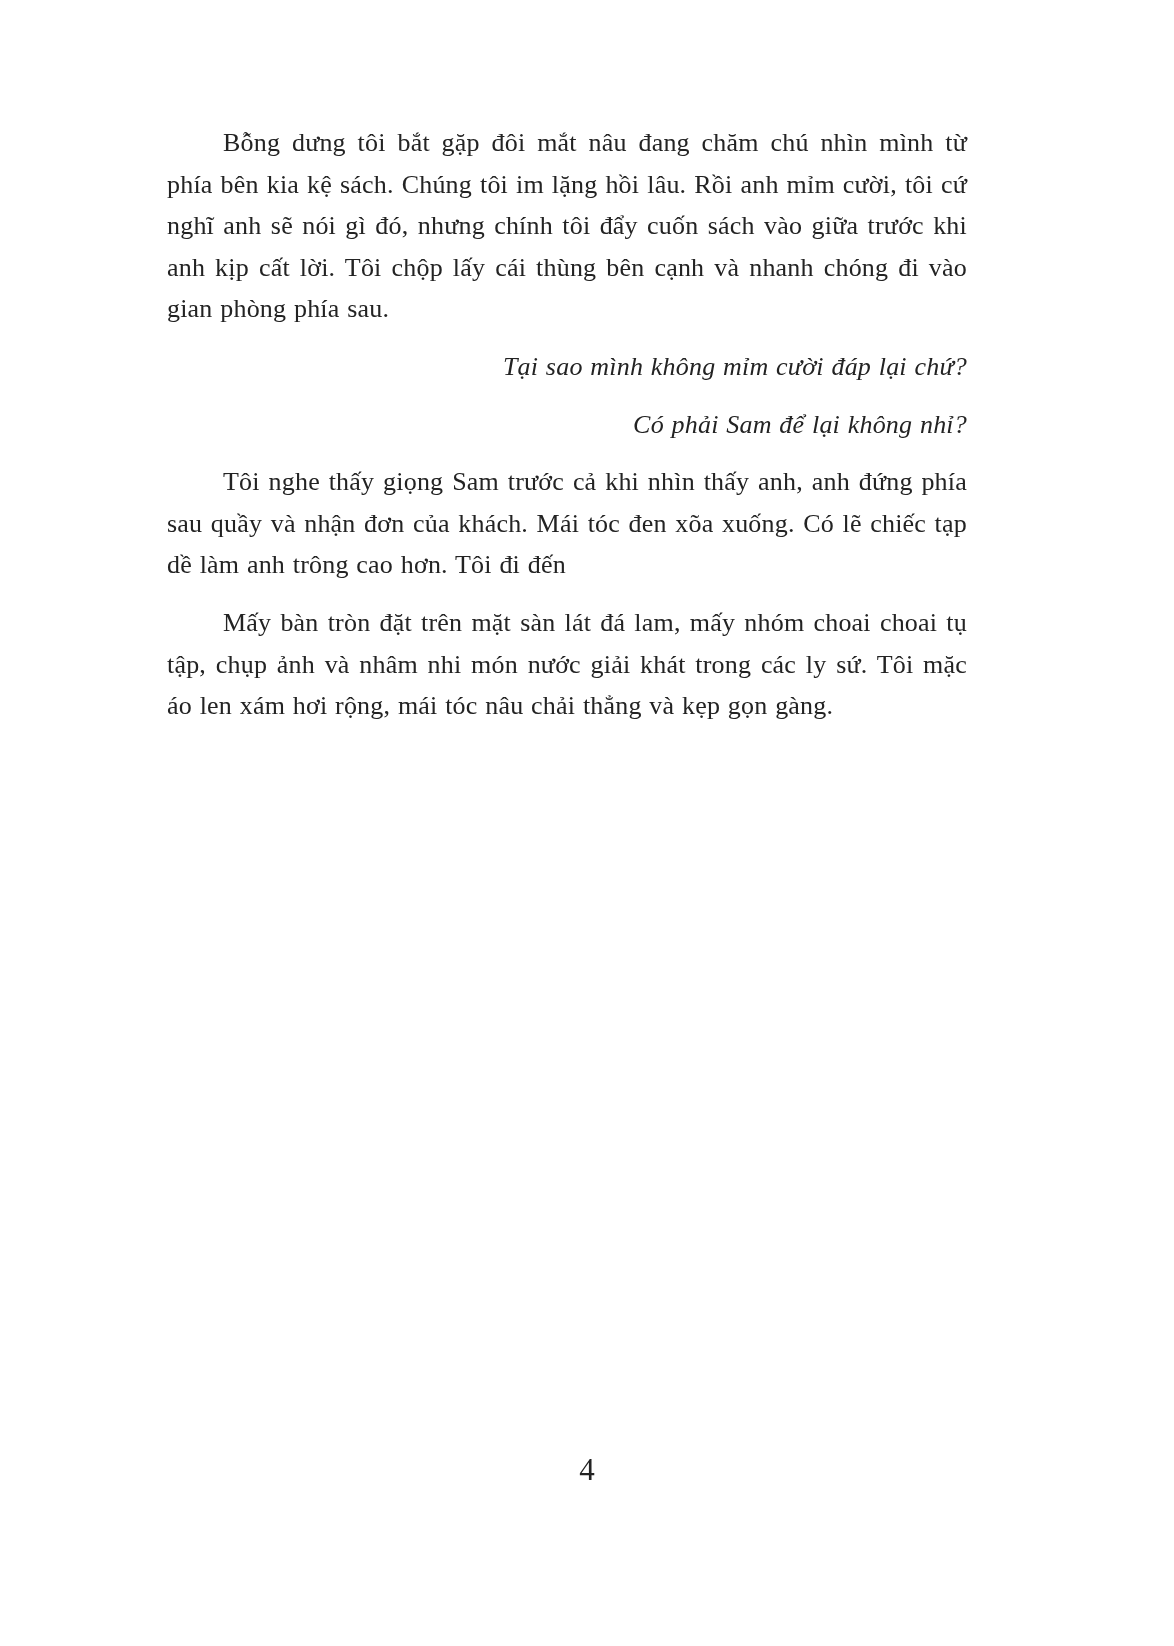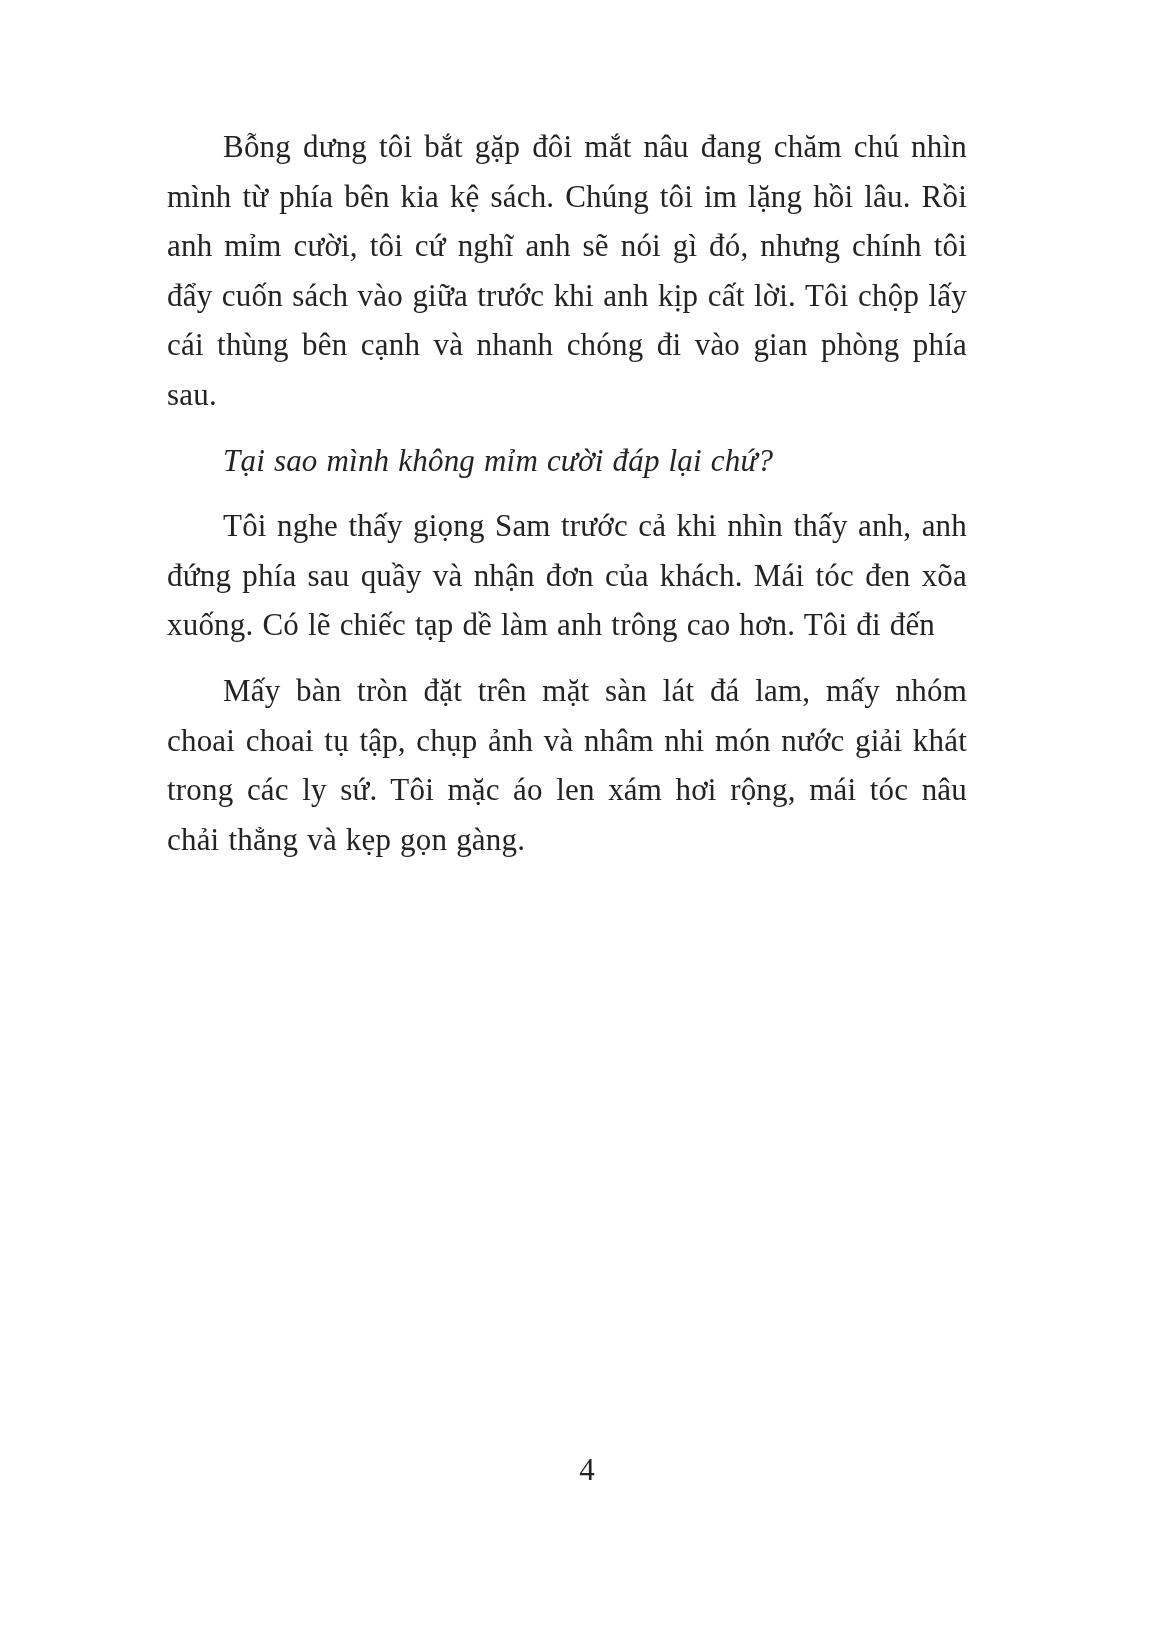--- a/index.html
+++ b/index.html
@@ -16,46 +16,47 @@
     overflow: hidden;
   }
   .page {
     box-sizing: border-box;
     width: 1174px;
     height: 1646px;
     padding: 122px 207px 0 167px;
     position: relative;
   }
   .para {
-    font-size: 31px;
+    font-size: 26px;
     line-height: 1.6;
     text-align: justify;
     text-indent: 56px;
     margin: 0 0 16px 0;
     letter-spacing: 0.2px;
     word-spacing: 1px;
   }
   .para.italic {
     font-style: italic;
-    text-align: left;
+    text-align: right;
   }
   .page-number {
     position: absolute;
     left: 0;
     top: 1452px;
     width: 1174px;
     text-align: center;
     font-size: 31px;
     color: #232323;
   }
 </style>
 </head>
 <body>
 
 <main class="page">
   <div>
       <p class="para">Bỗng dưng tôi bắt gặp đôi mắt nâu đang chăm chú nhìn mình từ phía bên kia kệ sách. Chúng tôi im lặng hồi lâu. Rồi anh mỉm cười, tôi cứ nghĩ anh sẽ nói gì đó, nhưng chính tôi đẩy cuốn sách vào giữa trước khi anh kịp cất lời. Tôi chộp lấy cái thùng bên cạnh và nhanh chóng đi vào gian phòng phía sau.</p>
       <p class="para italic">Tại sao mình không mỉm cười đáp lại chứ?</p>
+      <p class="para italic">Có phải Sam để lại không nhỉ?</p>
       <p class="para">Tôi nghe thấy giọng Sam trước cả khi nhìn thấy anh, anh đứng phía sau quầy và nhận đơn của khách. Mái tóc đen xõa xuống. Có lẽ chiếc tạp dề làm anh trông cao hơn. Tôi đi đến</p>
       <p class="para">Mấy bàn tròn đặt trên mặt sàn lát đá lam, mấy nhóm choai choai tụ tập, chụp ảnh và nhâm nhi món nước giải khát trong các ly sứ. Tôi mặc áo len xám hơi rộng, mái tóc nâu chải thẳng và kẹp gọn gàng.</p>
     </div>
   <div class="page-number">4</div>
 </main>
 
 </body></html>

